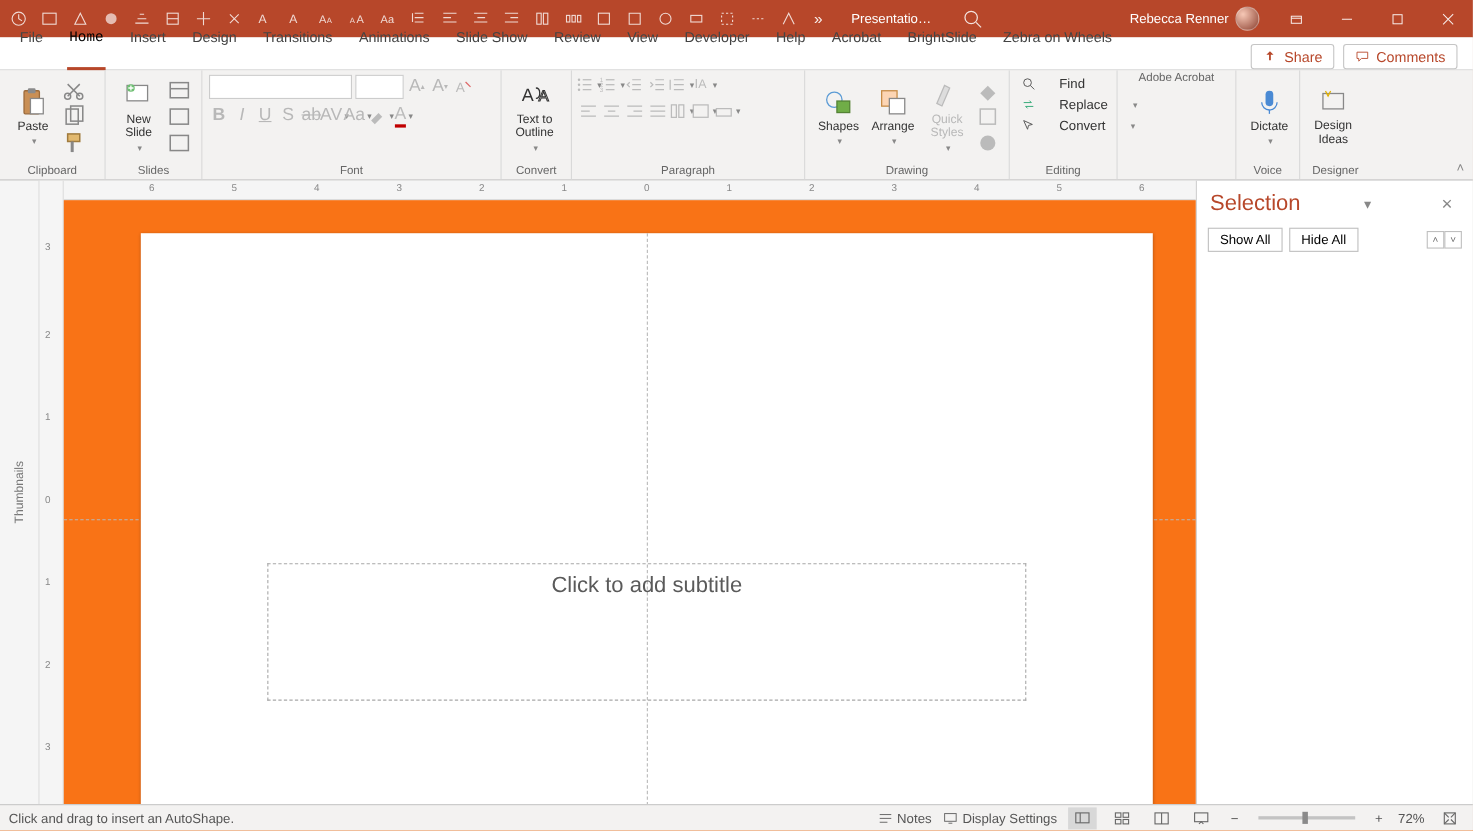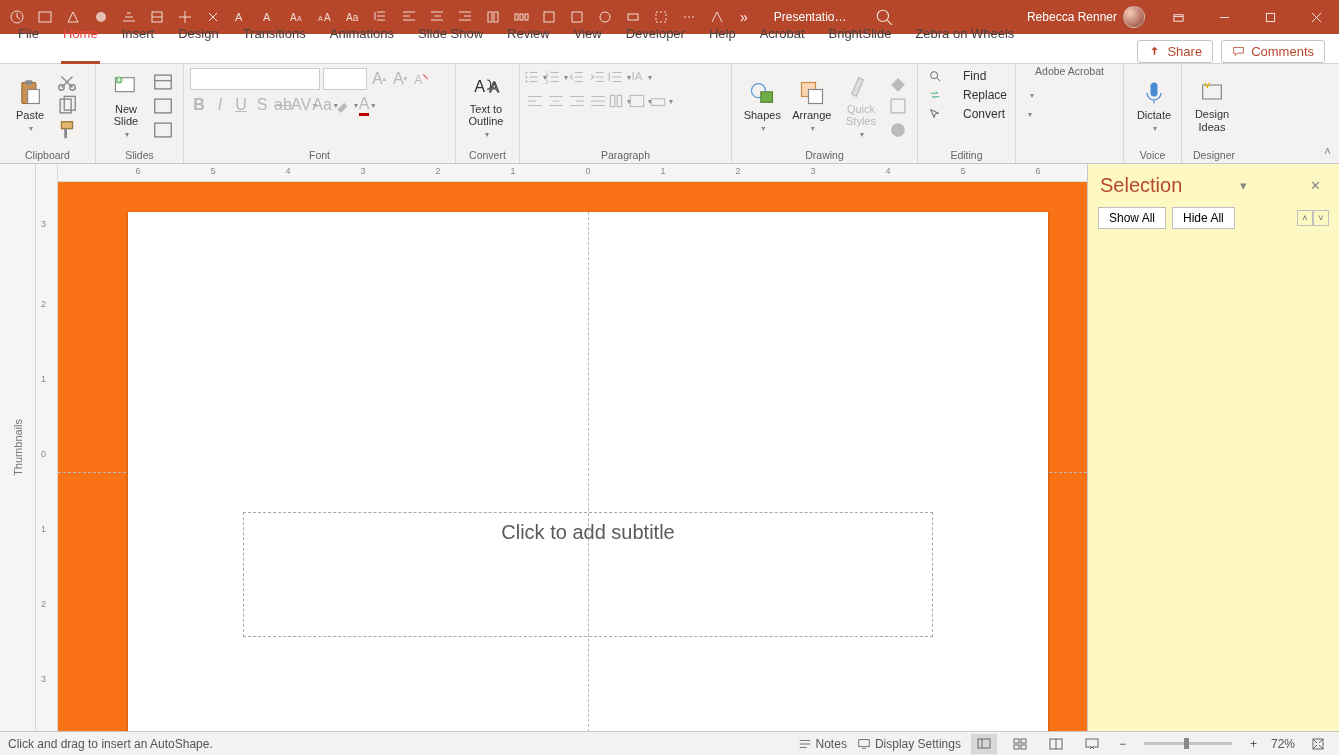--- a/index.html
+++ b/index.html
@@ -15,21 +15,21 @@
 .tb-search { width:18px; height:18px; display:flex; align-items:center; justify-content:center; opacity:.85; margin:0 14px; }
 .tb-spacer { flex:1; }
 .tb-user { padding:0 10px; display:flex; align-items:center; gap:6px; }
 .avatar { width:22px; height:22px; border-radius:50%; background:radial-gradient(circle at 30% 30%,#f7c9b7,#8a3e2e); border:1px solid rgba(255,255,255,.3); }
 .winbtn { width:46px; height:34px; display:flex; align-items:center; justify-content:center; opacity:.9; }
 .winbtn svg { width:11px; height:11px; stroke:#fff; stroke-width:1; fill:none; }
 
 
 .tabsrow { height:30px; background:#fff; display:flex; align-items:flex-end; padding:0 6px; border-bottom:1px solid #d4d4d4; }
 .tab { padding:6px 12px 22px; font-size:13px; color:#444; cursor:pointer; }
-.tab.active { color:#ef4444; position:relative; }
+.tab.active { color:#000000; position:relative;font-family:Liberation Mono, monospace; }
 .tab.active::after { content:""; position:absolute; left:10px; right:10px; bottom:-1px; height:3px; background:#b7472a; }
 .tabs-right { margin-left:auto; display:flex; gap:8px; align-items:center; padding-right:8px; }
 .pillbtn { border:1px solid #c5c5c5; border-radius:3px; padding:3px 10px; display:flex; align-items:center; gap:6px; font-size:13px; color:#b7472a; background:#fff; }
 .pillbtn svg { width:13px; height:13px; }
 
 
 .ribbon { height:100px; background:#f3f2f1; border-bottom:1px solid #c8c8c8; display:flex; position:relative; }
 .group { border-right:1px solid #d9d9d9; display:flex; flex-direction:column; }
 .group-body { flex:1; display:flex; align-items:center; padding:4px 6px; }
 .group-label { font-size:10.5px; color:#666; text-align:center; padding:1px 0 2px; position:relative; }
@@ -56,21 +56,21 @@
 .canvaswrap { flex:1; display:flex; flex-direction:column; }
 .rulerH { height:18px; background:#f5f5f5; border-bottom:1px solid #d9d9d9; position:relative; font-size:9px; color:#888; }
 .rulerH .rh-lab{position:absolute; top:2px; transform:translateX(-50%);}
 .stage { flex:1; position:relative; background:#f97316; overflow:hidden; }
 .slide { position:absolute; left:70px; top:30px; width:920px; height:520px; background:#fff; box-shadow:0 1px 3px rgba(0,0,0,.3); }
 .guide-v { position:absolute; top:0; bottom:0; border-left:1px dashed #b8b8b8; }
 .guide-h { position:absolute; left:0; right:0; border-top:1px dashed #b8b8b8; }
 .ph { position:absolute; border:1px dashed #a8a8a8; padding:8px 12px; color:#5a5a5a; font-size:20px; text-align:center; }
 
 
-.selpane { width:252px; background:#fef9c3; border-left:1px solid #c8c8c8; display:flex; flex-direction:column; }
+.selpane { width:252px; background:#ffffff; border-left:1px solid #c8c8c8; display:flex; flex-direction:column; }
 .sp-head { display:flex; align-items:center; padding:10px 12px 6px; }
 .sp-title { font-size:20px; color:#217346;  }
 .sp-title { color:#2b579a; }
 .sp-title { color:#b7472a; font-weight:400;}
 .sp-head .hicon{ margin-left:auto; color:#888; font-size:13px; padding:0 6px;}
 .sp-btns { display:flex; gap:6px; padding:4px 10px 8px; align-items:center; }
 .sp-btn { border:1px solid #bfbfbf; background:#fff; font-size:12px; padding:3px 10px; }
 .sp-arrows{ margin-left:auto; display:flex;}
 .sp-arrow{ width:16px; height:16px; border:1px solid #bfbfbf; display:flex; align-items:center; justify-content:center; font-size:9px; color:#666;}
 .sp-list { padding:2px 12px; font-size:12.5px; color:#333; }

